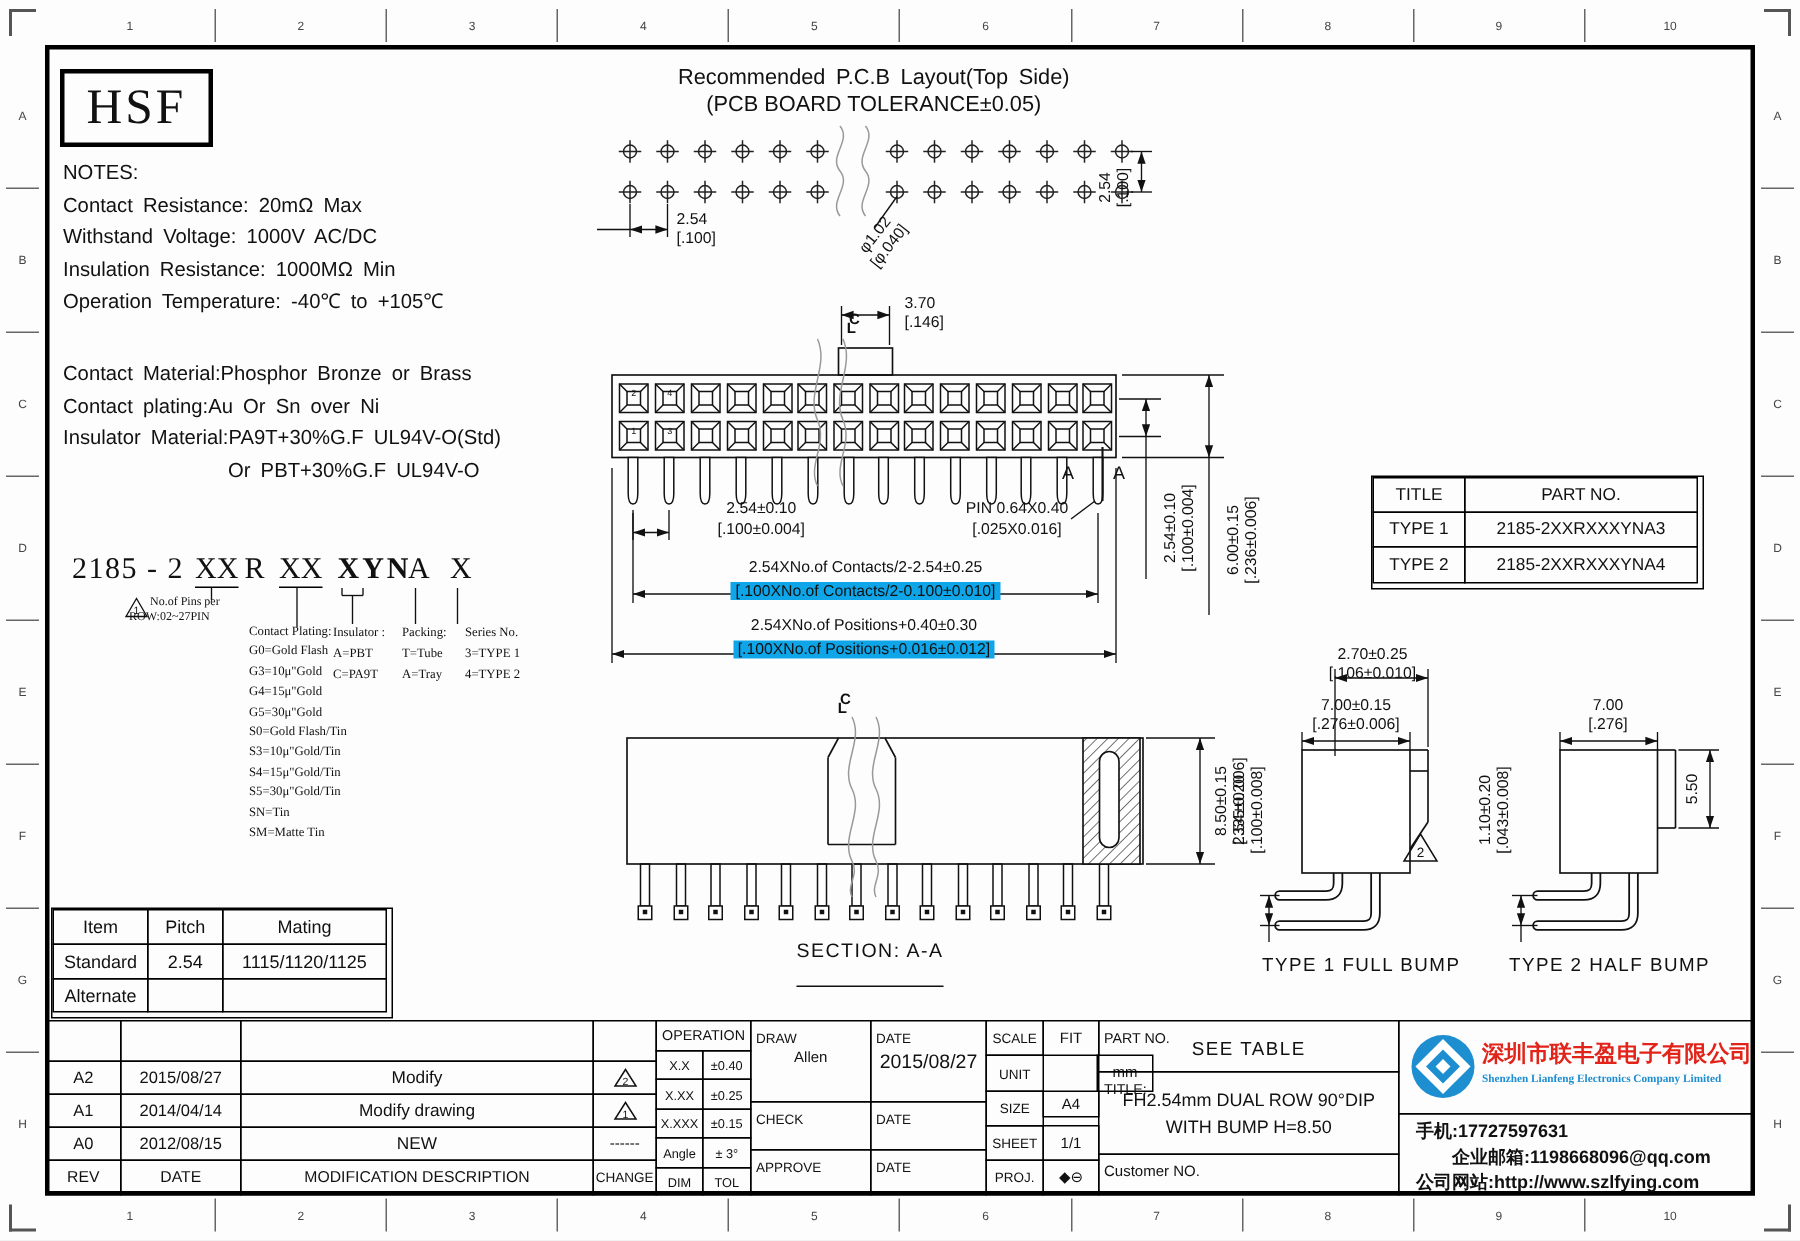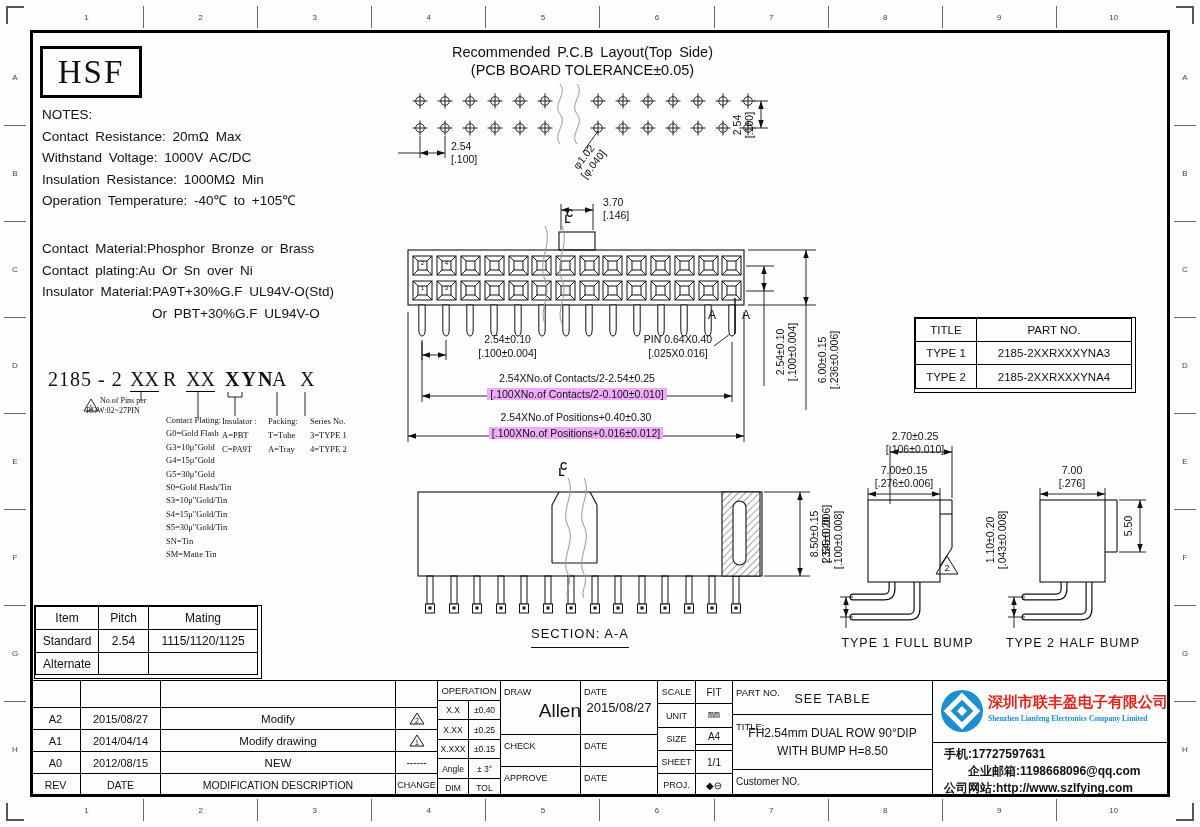--- a/index.html
+++ b/index.html
@@ -2,21 +2,21 @@
 <html><head>
 <meta charset="utf-8">
 <style>
   html,body{margin:0;padding:0;background:#e8e8e8;}
   #sheet{position:relative;width:1200px;height:827px;background:#fdfdfd;overflow:hidden;
          font-family:"Liberation Sans",sans-serif;color:#111;}
   .t{position:absolute;white-space:nowrap;color:#111;}
   .ctr{text-align:center;}
   .note{font-size:13.5px;line-height:21.5px;word-spacing:3px;}
   .dim{font-size:10.5px;line-height:13px;}
-  .bgw{background:#f0abfc;padding:0 3px;}
+  .bgw{background:#0ea5e9;padding:0 3px;}
   .vdim{position:absolute;display:flex;flex-direction:column;align-items:center;
         font-size:10.5px;line-height:12px;white-space:nowrap;transform:rotate(-90deg);}
   .cl{font-size:10px;line-height:6px;text-align:center;font-weight:bold;}
   .serif{font-family:"Liberation Serif",serif;}
   .cell{position:absolute;border:1px solid #000;box-sizing:border-box;display:flex;
         align-items:center;justify-content:center;overflow:hidden;}
   .lblcell{align-items:flex-start;justify-content:flex-start;padding:6px 3px;}
   .frame{position:absolute;left:30px;top:30px;width:1140px;height:767px;
          border:3px solid #000;box-sizing:border-box;}
   .ruler{position:absolute;display:flex;}
@@ -433,21 +433,21 @@
   </div>
 
   <div class="t cl" style="left:560px;top:464px;">
     <div>C</div>
     <div style="margin-left:-4px;">L</div>
   </div>
   <div class="vdim" style="left:780px;top:522px;width:80px;height:24px;">
     <span>8.50±0.15</span>
     <span>[.335±0.006]</span>
   </div>
-  <div class="t ctr" style="left:495px;top:626px;width:170px;font-size:13px;letter-spacing:1px;"><span style="border-bottom:1px solid #111;padding-bottom:6px;">SECTION: A-A</span></div>
+  <div class="t ctr" style="left:495px;top:626px;width:170px;font-size:13px;letter-spacing:1px;"><span style="border-bottom:1px solid #111;padding-bottom:16px;">SECTION: A-A</span></div>
 
   <div class="t dim ctr" style="left:865px;top:430px;width:100px;">2.70±0.25</div>
   <div class="t dim ctr" style="left:865px;top:443px;width:100px;">[.106±0.010]</div>
   <div class="t dim ctr" style="left:854px;top:464px;width:100px;">7.00±0.15</div>
   <div class="t dim ctr" style="left:854px;top:477px;width:100px;">[.276±0.006]</div>
   <div class="vdim" style="left:792px;top:528px;width:80px;height:24px;">
     <span>2.54±0.20</span>
     <span>[.100±0.008]</span>
   </div>
   <div class="t ctr" style="left:820px;top:636px;width:175px;font-size:12.5px;letter-spacing:1px;">TYPE 1 FULL BUMP</div>
@@ -517,34 +517,34 @@
     <div class="cell" style="left:437px;top:739px;width:32px;height:20px;font-size:8.5px;">X.XXX</div>
     <div class="cell" style="left:468px;top:739px;width:33px;height:20px;font-size:8.5px;">±0.15</div>
     <div class="cell" style="left:437px;top:758px;width:32px;height:21px;font-size:8.5px;">Angle</div>
     <div class="cell" style="left:468px;top:758px;width:33px;height:21px;font-size:8.5px;">± 3°</div>
     <div class="cell" style="left:437px;top:778px;width:32px;height:19px;font-size:8.5px;">DIM</div>
     <div class="cell" style="left:468px;top:778px;width:33px;height:19px;font-size:8.5px;">TOL</div>
   </div>
 
   <div>
     <div class="cell lblcell" style="left:500px;top:680px;width:81px;height:55px;font-size:9px;">DRAW</div>
-    <div class="t" style="left:500px;top:700px;width:81px;text-align:right;font-size:19px;">Allen</div>
+    <div class="t" style="left:500px;top:700px;width:81px;text-align:center;font-size:10px;">Allen</div>
     <div class="cell lblcell" style="left:580px;top:680px;width:78px;height:55px;font-size:9px;">DATE</div>
     <div class="t" style="left:580px;top:700px;width:78px;text-align:center;font-size:13px;">2015/08/27</div>
     <div class="cell lblcell" style="left:500px;top:734px;width:81px;height:33px;font-size:9px;">CHECK</div>
     <div class="cell lblcell" style="left:580px;top:734px;width:78px;height:33px;font-size:9px;">DATE</div>
     <div class="cell lblcell" style="left:500px;top:766px;width:81px;height:31px;font-size:9px;">APPROVE</div>
     <div class="cell lblcell" style="left:580px;top:766px;width:78px;height:31px;font-size:9px;">DATE</div>
   </div>
 
   <div>
     <div class="cell" style="left:657px;top:680px;width:39px;height:24px;font-size:9px;">SCALE</div>
     <div class="cell" style="left:695px;top:680px;width:38px;height:24px;font-size:10px;">FIT</div>
     <div class="cell" style="left:657px;top:703px;width:39px;height:25px;font-size:9px;">UNIT</div>
-    <div class="cell" style="left:695px;top:703px;width:38px;height:25px;font-size:10px;font-family:Liberation Mono, monospace;">mm</div>
+    <div class="cell" style="left:731px;top:703px;width:38px;height:25px;font-size:10px;">mm</div>
     <div class="cell" style="left:657px;top:727px;width:39px;height:24px;font-size:9px;">SIZE</div>
     <div class="cell" style="left:695px;top:727px;width:38px;height:18px;font-size:10px;">A4</div>
     <div class="cell" style="left:657px;top:750px;width:39px;height:24px;font-size:9px;">SHEET</div>
     <div class="cell" style="left:695px;top:750px;width:38px;height:24px;font-size:10px;">1/1</div>
     <div class="cell" style="left:657px;top:773px;width:39px;height:24px;font-size:9px;">PROJ.</div>
     <div class="cell" style="left:695px;top:773px;width:38px;height:24px;font-size:10px;">◆⊖</div>
   </div>
 
   <div>
     <div class="cell lblcell" style="left:732px;top:680px;width:201px;height:35px;font-size:9.5px;">PART NO.</div>

